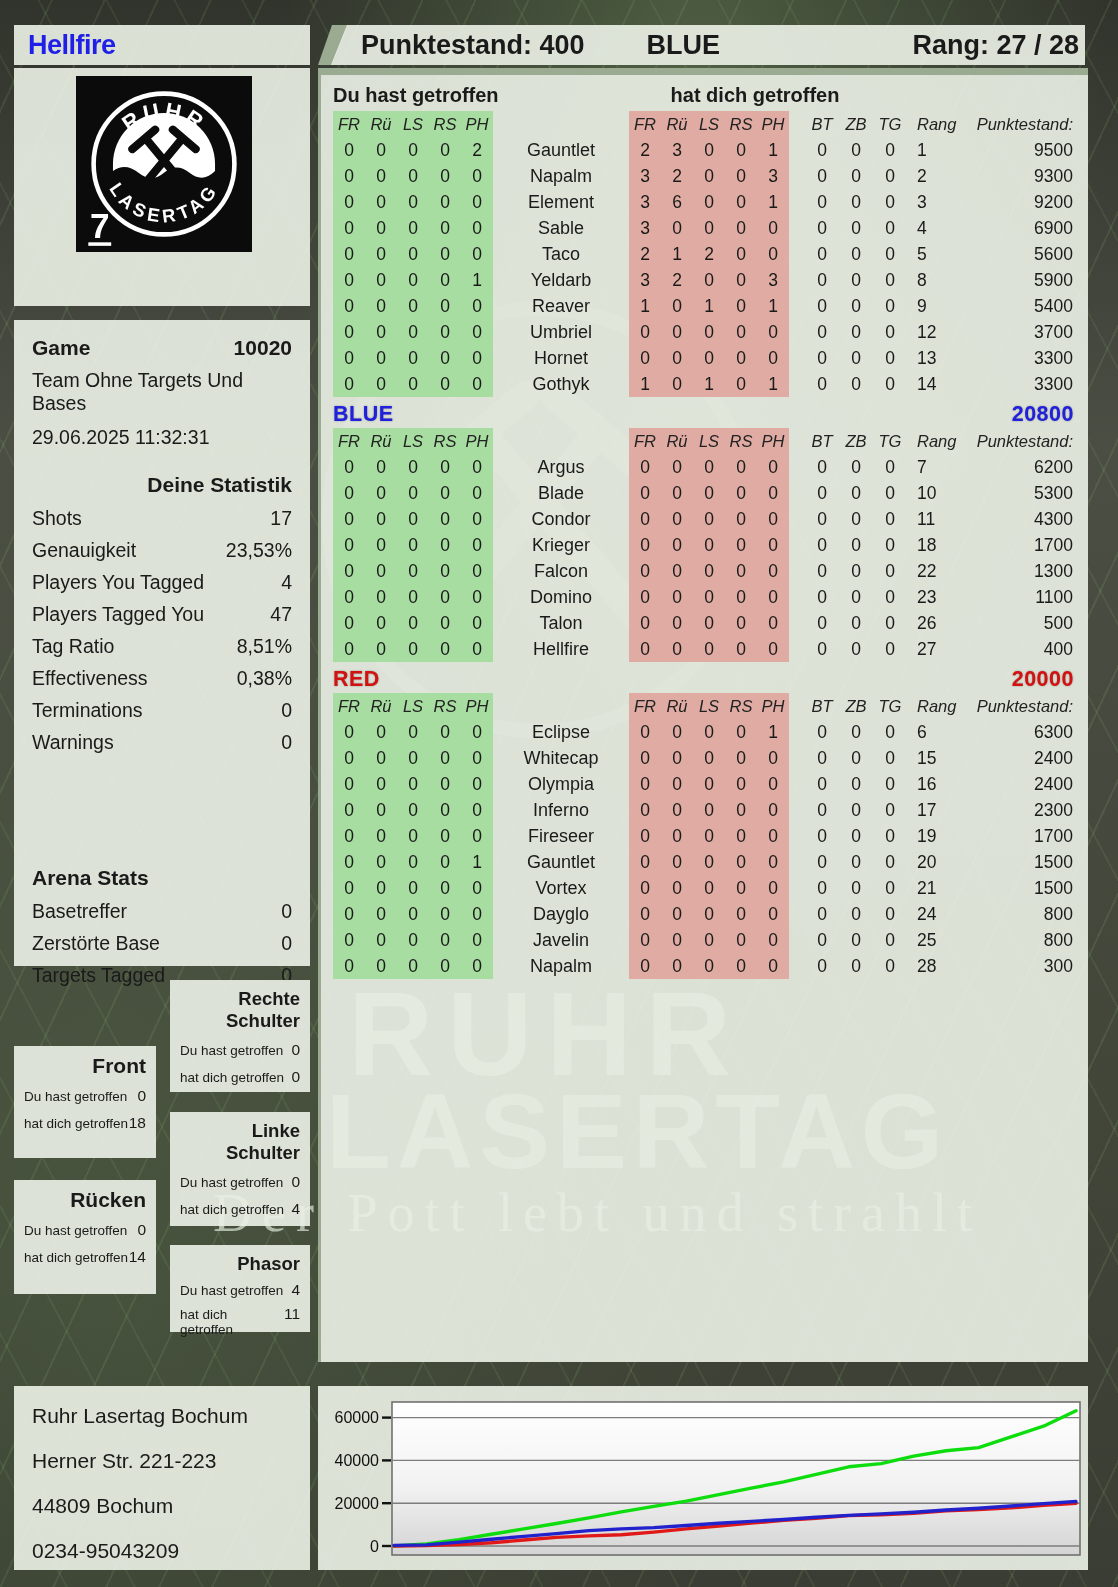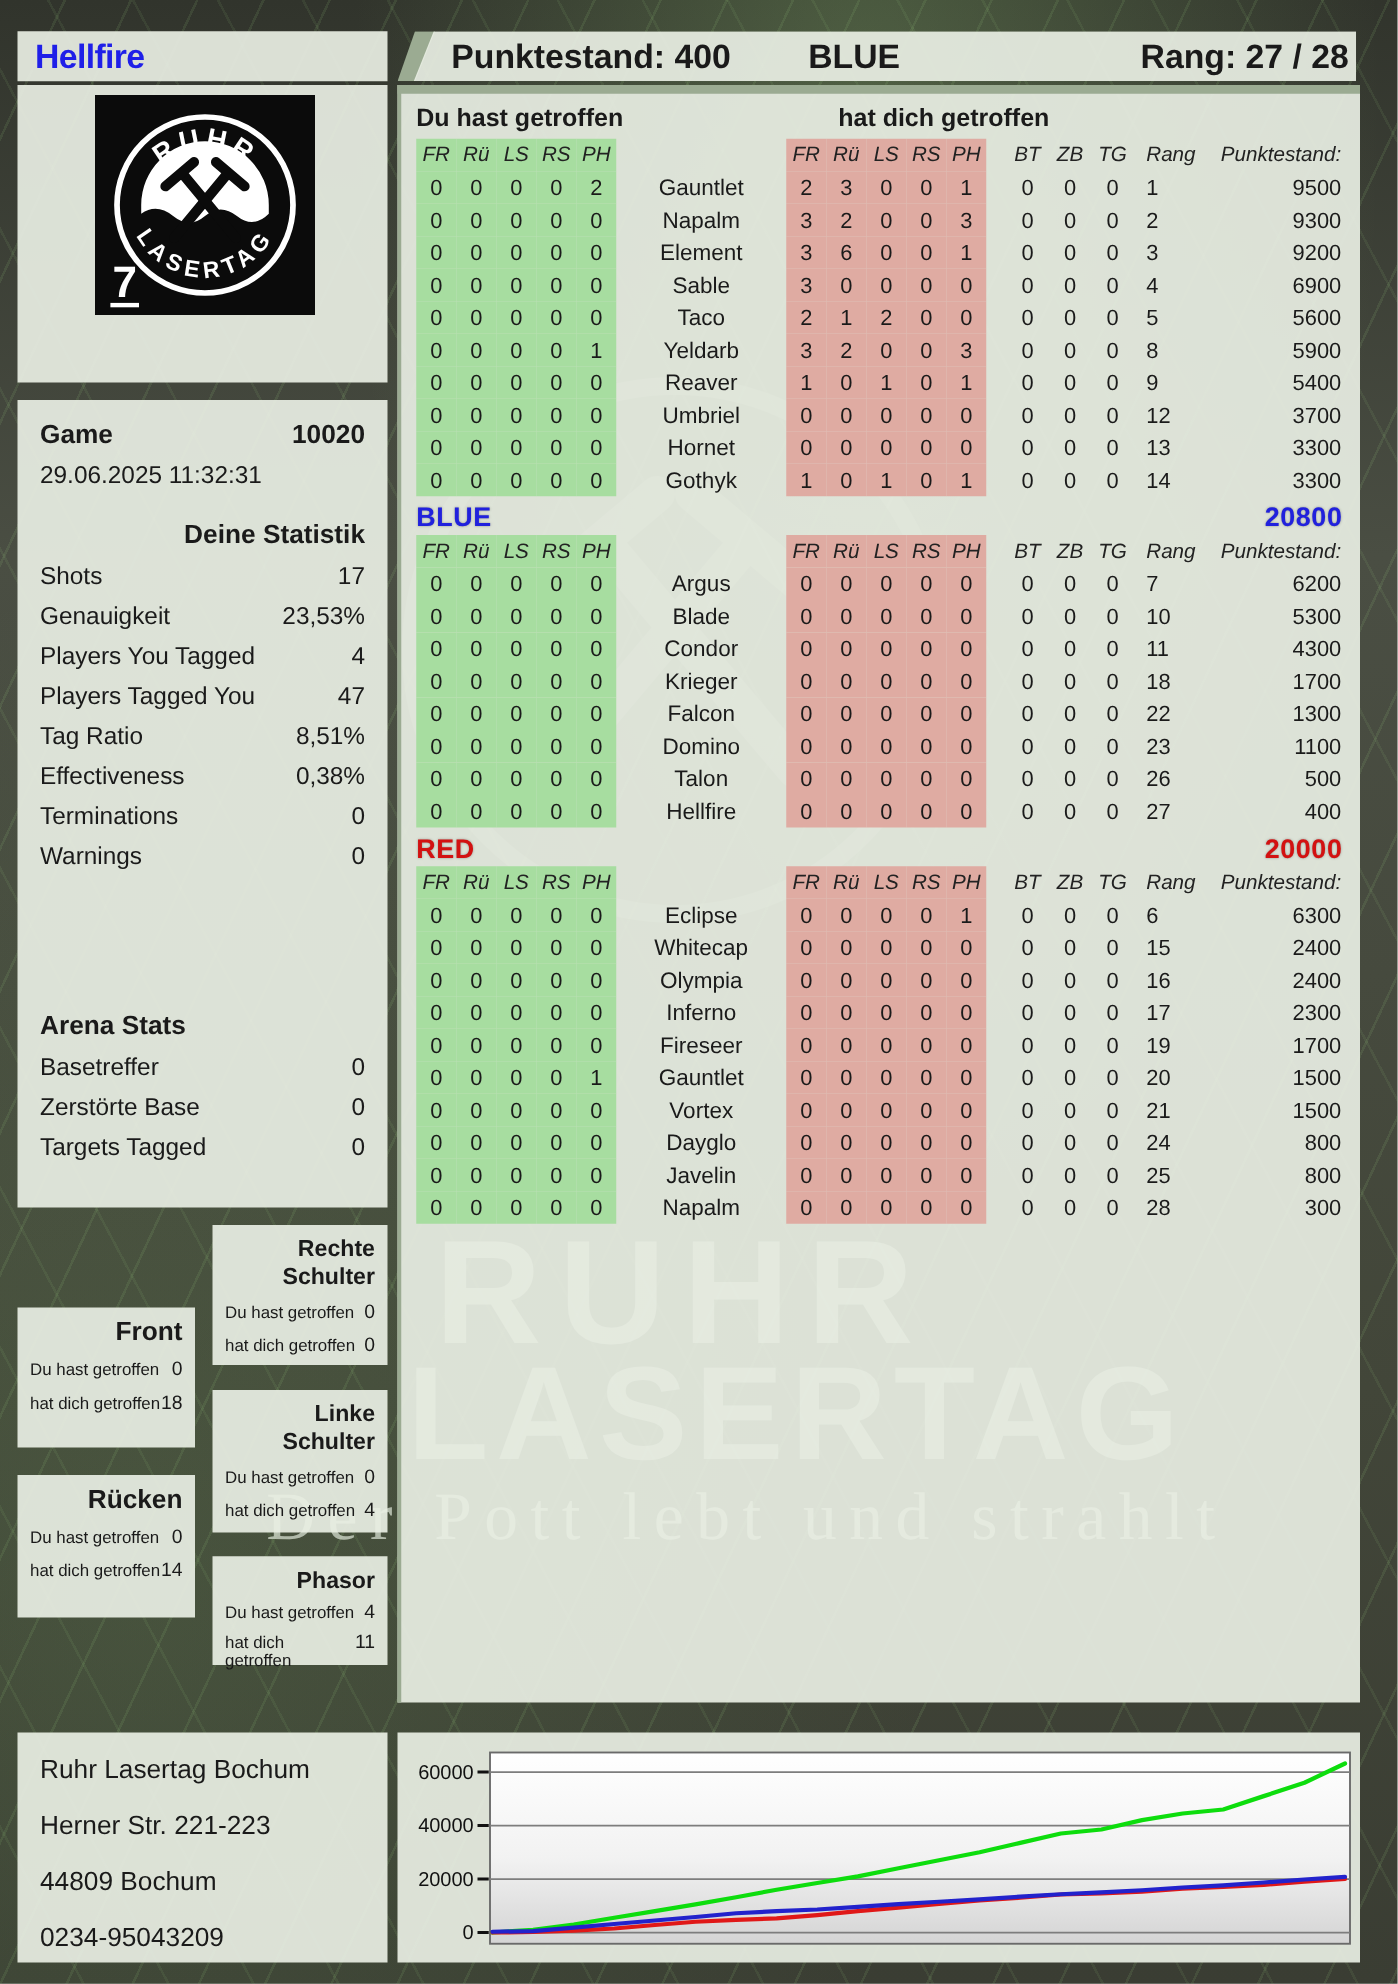--- a/index.html
+++ b/index.html
@@ -137,20 +137,21 @@
     <text x="8" y="92" font-size="20" font-weight="bold" fill="#ffffff">7</text>
     <rect x="7" y="94.5" width="13" height="2" fill="#ffffff"></rect>
   </svg>
 </div>
 
 <div id="game-panel" class="panel">
   <div class="kv head">
     <span>Game</span>
     <span class="val">10020</span>
   </div>
+  <div class="plain-line">Team Ohne Targets Und Bases</div>
   <div class="plain-line">29.06.2025 11:32:31</div>
   <div id="stats-title">Deine Statistik</div>
   <div id="stats-rows">
       <div class="kv">
         <span>Shots</span>
         <span class="val">17</span>
       </div>
       <div class="kv">
         <span>Genauigkeit</span>
         <span class="val">23,53%</span>

